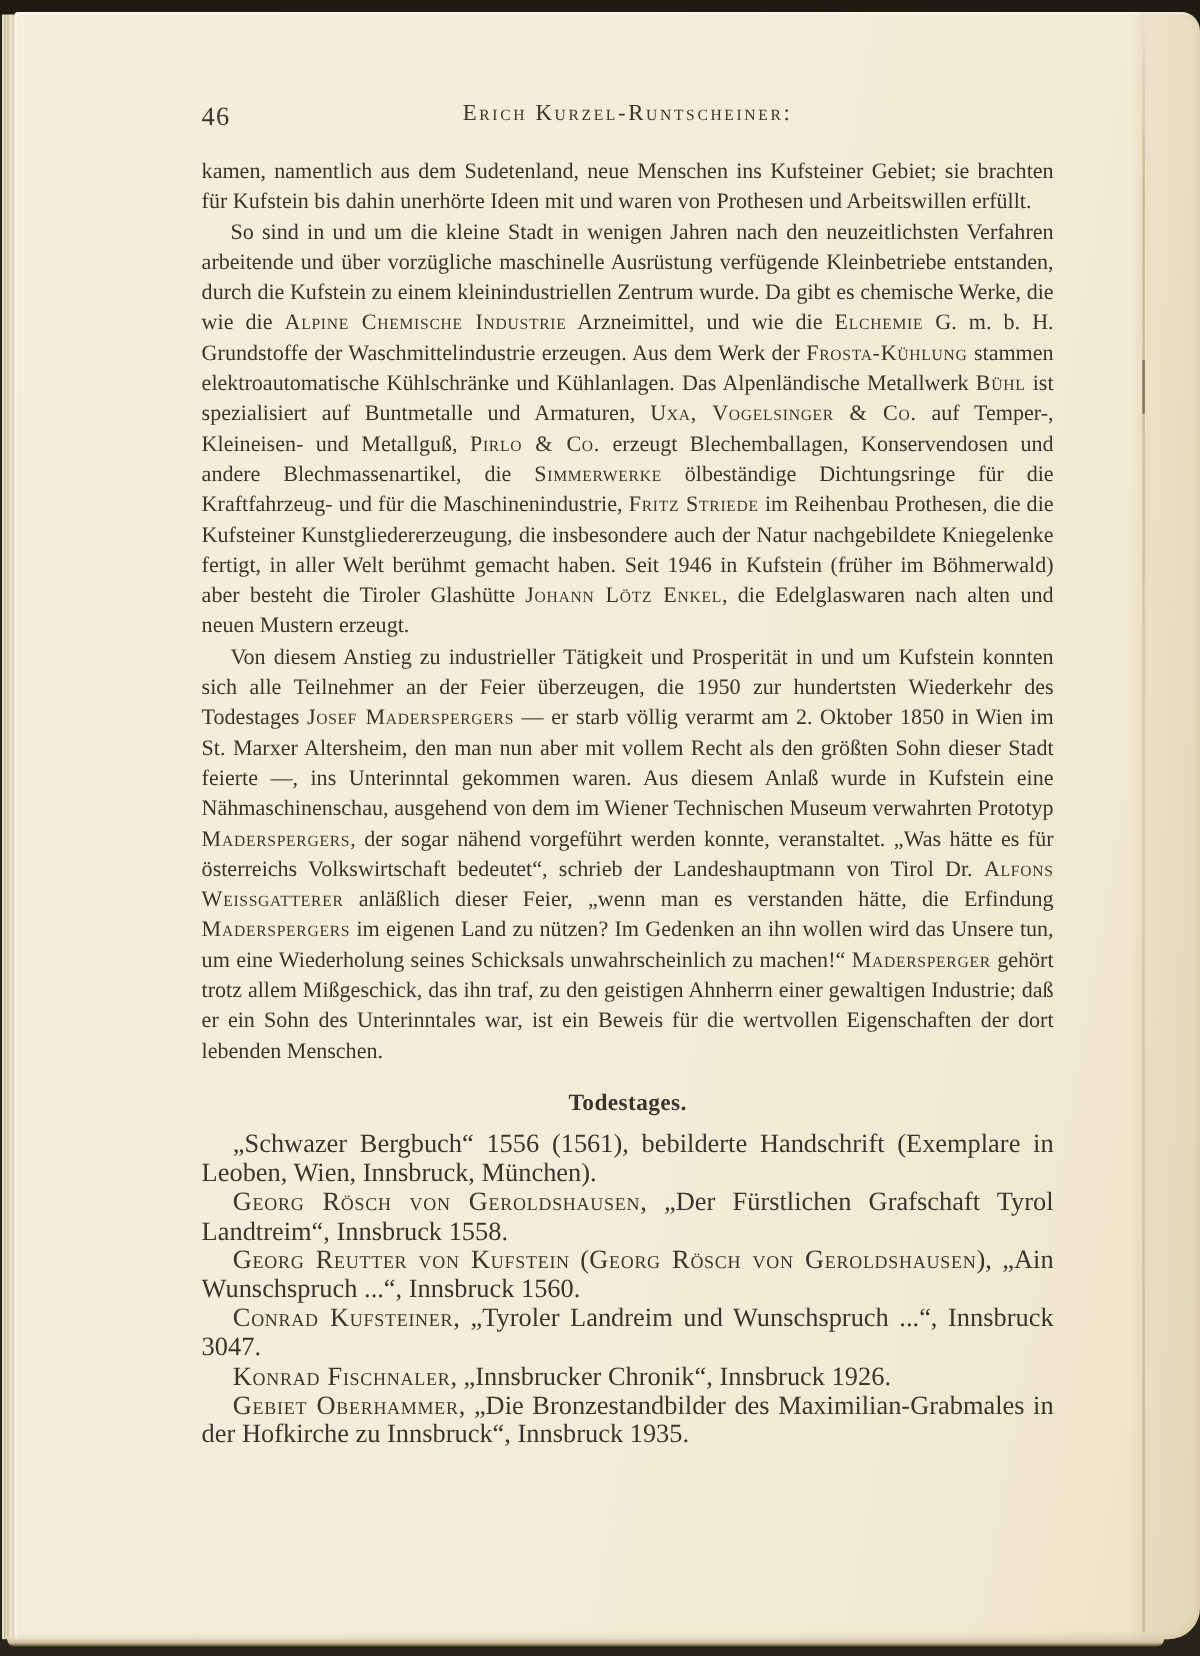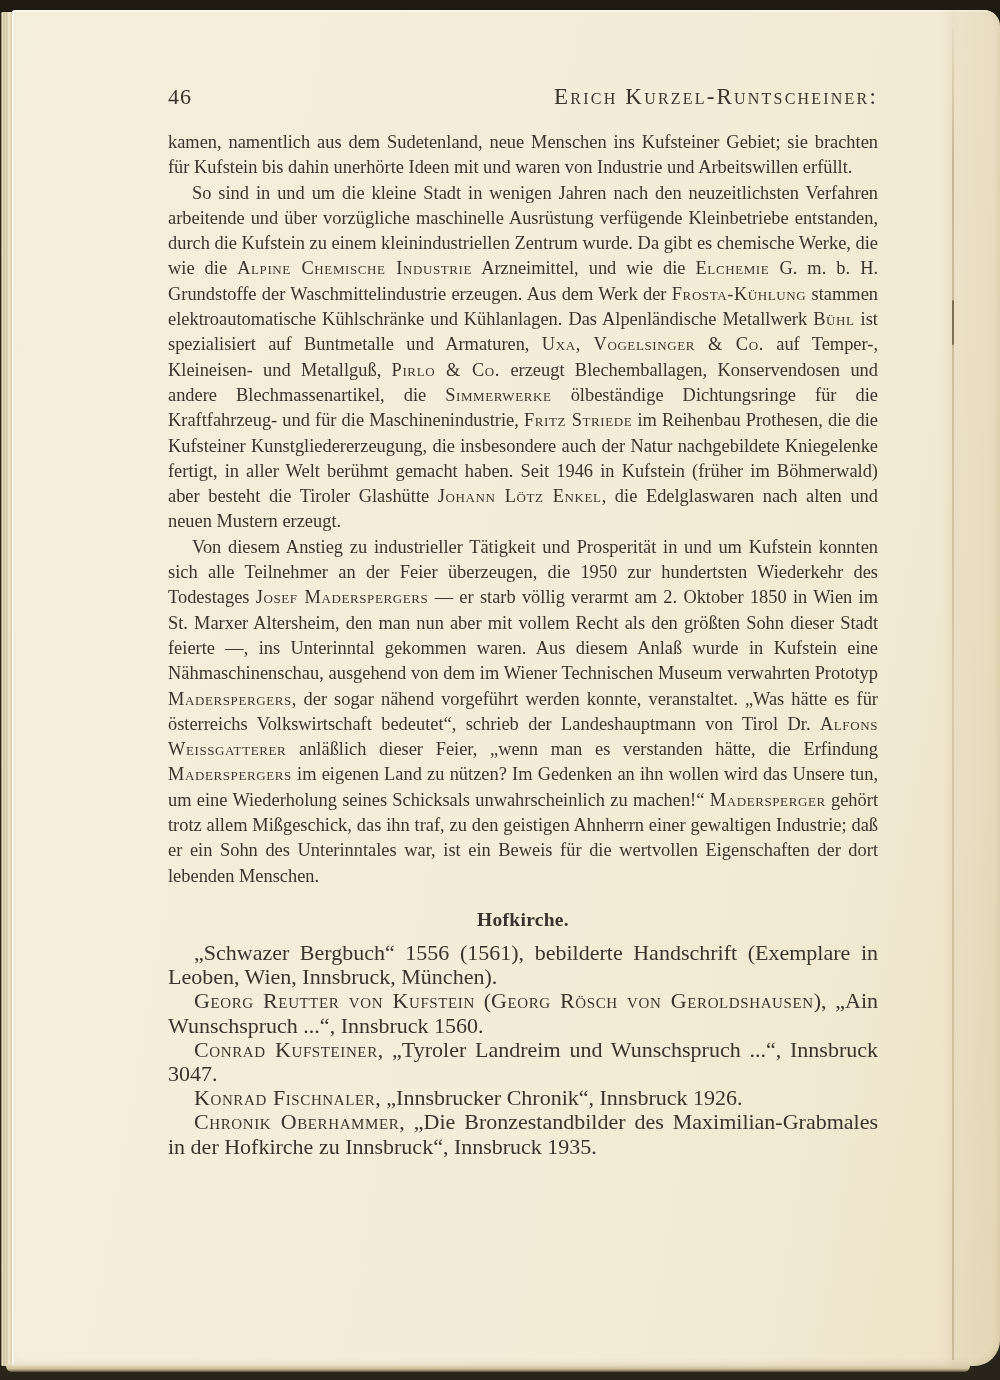--- a/index.html
+++ b/index.html
@@ -84,24 +84,24 @@
     height: 24px;
     font-size: 17px;
   }
   .page-num {
     position: absolute;
     left: 0; top: 0;
     font-size: 22px;
     letter-spacing: 1px;
   }
   .running-title {
-    text-align: right;
+    text-align: center;
     font-variant: small-caps;
     letter-spacing: 2.2px;
-    font-size: 23px;
+    font-size: 19px;
   }
   .body-block {
     margin-top: 22px;
     font-size: 18.4px;
     line-height: 25.3px;
     text-align: justify;
   }
   .body-block p {
     margin: 0;
     text-indent: 24px;
@@ -140,33 +140,34 @@
 
   <div class="page">
     <div class="content">
 
       <div class="page-head">
         <span class="page-num">46</span>
         <div class="running-title">Erich Kurzel-Runtscheiner:</div>
       </div>
 
       <div class="body-block">
-        <p class="noindent"><span>kamen, namentlich aus dem Sudetenland, neue Menschen ins Kufsteiner Gebiet; sie brachten für Kufstein bis dahin unerhörte Ideen mit und waren von Industrie und Arbeitswillen erfüllt.</span></p>
+        <p class="noindent"><span>kamen, namentlich aus dem Sudetenland, neue Menschen ins Kufsteiner Gebiet; sie brachten für Kufstein bis dahin unerhörte Ideen mit und waren von Prothesen und Arbeitswillen erfüllt.</span></p>
         <p><span>So sind in und um die kleine Stadt in wenigen Jahren nach den neuzeitlichsten Verfahren arbeitende und über vorzügliche maschinelle Ausrüstung verfügende Kleinbetriebe entstanden, durch die Kufstein zu einem kleinindustriellen Zentrum wurde. Da gibt es chemische Werke, die wie die </span><span class="sc">Alpine Chemische Industrie</span><span> Arzneimittel, und wie die </span><span class="sc">Elchemie</span><span> G. m. b. H. Grundstoffe der Waschmittelindustrie erzeugen. Aus dem Werk der </span><span class="sc">Frosta-Kühlung</span><span> stammen elektroautomatische Kühlschränke und Kühlanlagen. Das Alpenländische Metallwerk </span><span class="sc">Bühl</span><span> ist spezialisiert auf Buntmetalle und Armaturen, </span><span class="sc">Uxa, Vogelsinger &amp; Co.</span><span> auf Temper-, Kleineisen- und Metallguß, </span><span class="sc">Pirlo &amp; Co.</span><span> erzeugt Blechemballagen, Konservendosen und andere Blechmassenartikel, die </span><span class="sc">Simmerwerke</span><span> ölbeständige Dichtungsringe für die Kraftfahrzeug- und für die Maschinenindustrie, </span><span class="sc">Fritz Striede</span><span> im Reihenbau Prothesen, die die Kufsteiner Kunstgliedererzeugung, die insbesondere auch der Natur nachgebildete Kniegelenke fertigt, in aller Welt berühmt gemacht haben. Seit 1946 in Kufstein (früher im Böhmerwald) aber besteht die Tiroler Glashütte </span><span class="sc">Johann Lötz Enkel</span><span>, die Edelglaswaren nach alten und neuen Mustern erzeugt.</span></p>
         <p><span>Von diesem Anstieg zu industrieller Tätigkeit und Prosperität in und um Kufstein konnten sich alle Teilnehmer an der Feier überzeugen, die 1950 zur hundertsten Wiederkehr des Todestages </span><span class="sc">Josef Maderspergers</span><span> — er starb völlig verarmt am 2. Oktober 1850 in Wien im St. Marxer Altersheim, den man nun aber mit vollem Recht als den größten Sohn dieser Stadt feierte —, ins Unterinntal gekommen waren. Aus diesem Anlaß wurde in Kufstein eine Nähmaschinenschau, ausgehend von dem im Wiener Technischen Museum verwahrten Prototyp </span><span class="sc">Maderspergers</span><span>, der sogar nähend vorgeführt werden konnte, veranstaltet. „Was hätte es für österreichs Volkswirtschaft bedeutet“, schrieb der Landeshauptmann von Tirol Dr. </span><span class="sc">Alfons Weissgatterer</span><span> anläßlich dieser Feier, „wenn man es verstanden hätte, die Erfindung </span><span class="sc">Maderspergers</span><span> im eigenen Land zu nützen? Im Gedenken an ihn wollen wird das Unsere tun, um eine Wiederholung seines Schicksals unwahrscheinlich zu machen!“ </span><span class="sc">Madersperger</span><span> gehört trotz allem Mißgeschick, das ihn traf, zu den geistigen Ahnherrn einer gewaltigen Industrie; daß er ein Sohn des Unterinntales war, ist ein Beweis für die wertvollen Eigenschaften der dort lebenden Menschen.</span></p>
       </div>
 
       <div class="biblio">
-        <h3 class="biblio-heading">Hofkirche.</h3>
+        <h3 class="biblio-heading">Todestages.</h3>
         <div class="biblio-entries">
           <p><span>„Schwazer Bergbuch“ 1556 (1561), bebilderte Handschrift (Exemplare in Leoben, Wien, Innsbruck, München).</span></p>
+          <p><span class="sc">Georg Rösch von Geroldshausen</span><span>, „Der Fürstlichen Grafschaft Tyrol Landtreim“, Innsbruck 1558.</span></p>
           <p><span class="sc">Georg Reutter von Kufstein</span><span> (</span><span class="sc">Georg Rösch von Geroldshausen</span><span>), „Ain Wunschspruch ...“, Innsbruck 1560.</span></p>
           <p><span class="sc">Conrad Kufsteiner</span><span>, „Tyroler Landreim und Wunschspruch ...“, Innsbruck 3047.</span></p>
           <p><span class="sc">Konrad Fischnaler</span><span>, „Innsbrucker Chronik“, Innsbruck 1926.</span></p>
-          <p><span class="sc">Chronik Oberhammer</span><span>, „Die Bronzestandbilder des Maximilian-Grabmales in der Hofkirche zu Innsbruck“, Innsbruck 1935.</span></p>
+          <p><span class="sc">Gebiet Oberhammer</span><span>, „Die Bronzestandbilder des Maximilian-Grabmales in der Hofkirche zu Innsbruck“, Innsbruck 1935.</span></p>
         </div>
       </div>
 
     </div>
 
     <div class="gutter"></div>
     <div class="gutter-crease"></div>
     <div class="gutter-crease-dark"></div>
   </div>
 </div>

